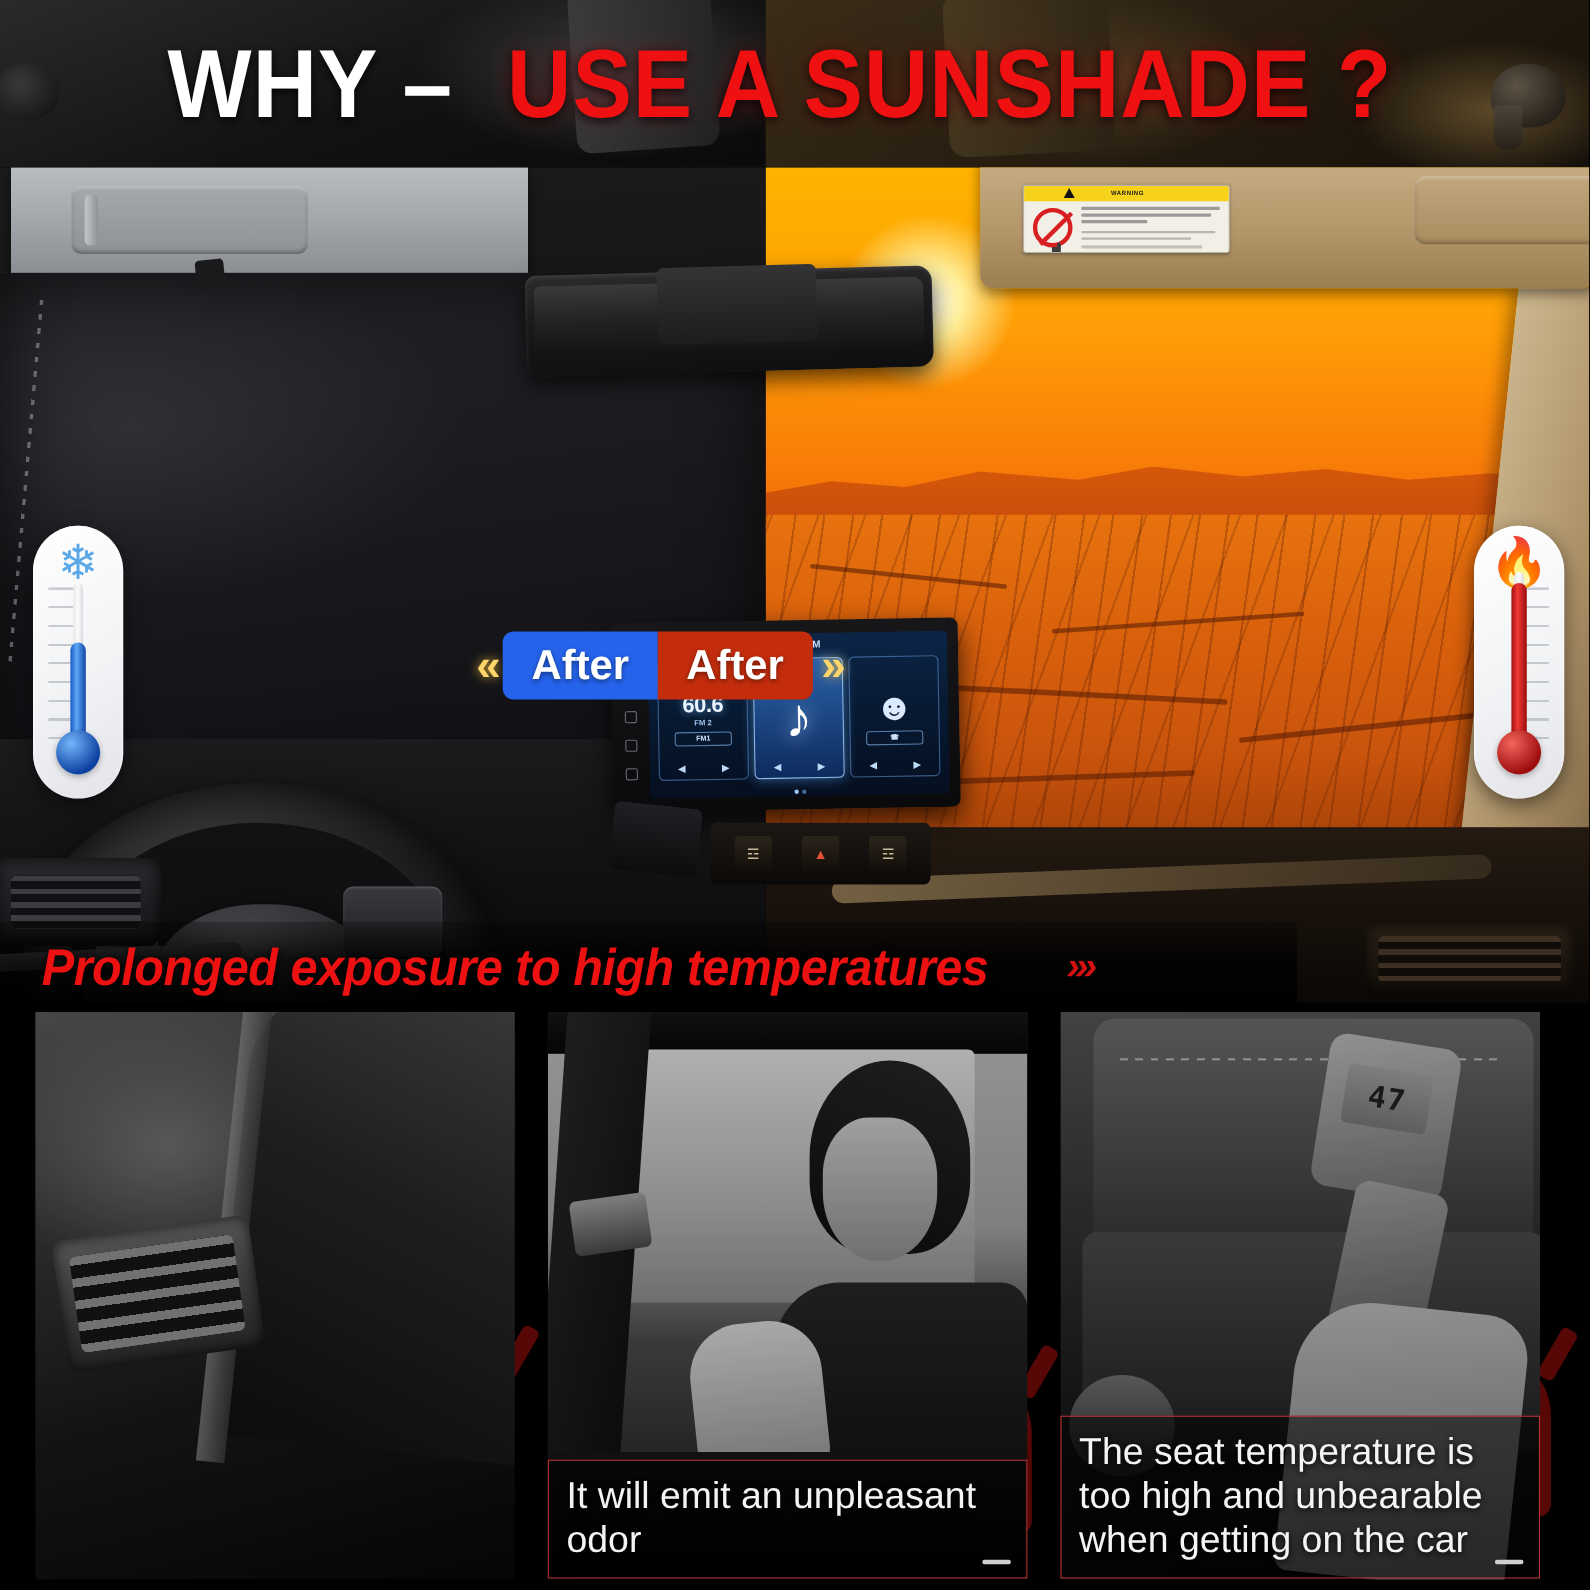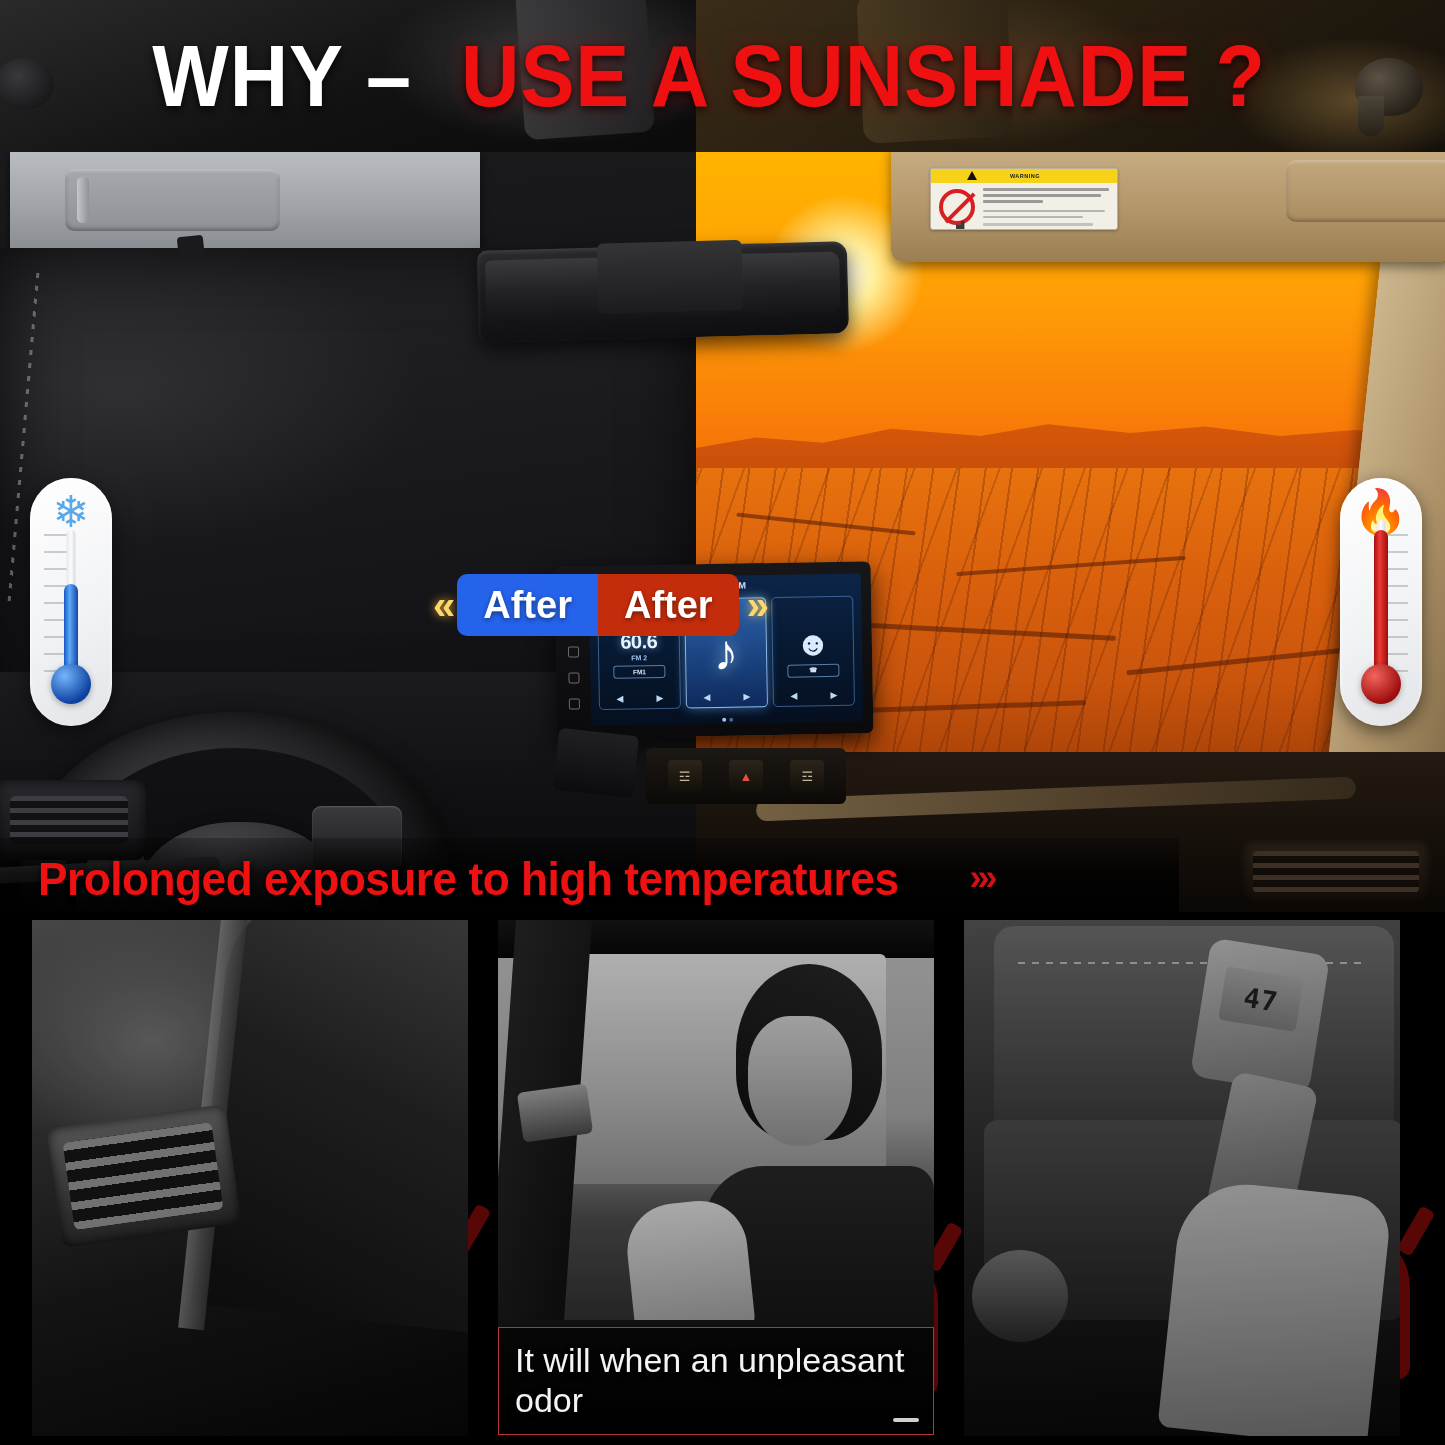--- a/index.html
+++ b/index.html
@@ -241,21 +241,21 @@
       text-shadow:0 0 10px rgba(255,200,60,.85); padding:0 8px; }
   .badge { height:62px; display:flex; align-items:center; justify-content:center;
       padding:0 26px; font-size:38px; font-weight:bold; color:#fff;
       text-shadow:0 2px 5px rgba(0,0,0,.45); }
   .badge-after  { background:#2563eb; border-radius:10px 0 0 10px; min-width:132px; }
   .badge-before { background:#c42d0c; border-radius:0 10px 10px 0; min-width:132px; }
 
   
   .redbar { position:absolute; left:0; top:838px; width:1179px; height:80px;
       background:linear-gradient(180deg, rgba(0,0,0,.25) 0%, rgba(0,0,0,.78) 45%, #000 100%);
-      display:flex; align-items:center; }
+      display:flex; align-items:center;font-style:italic; }
   .redbar-txt { margin-left:38px; color:#ee1111; font-size:47px; font-weight:bold;
       transform:scaleX(.94); transform-origin:left center; letter-spacing:-.5px;
       text-shadow:0 2px 8px rgba(0,0,0,.9); white-space:nowrap; }
   .redbar-chev { margin-left:16px; color:#d41010; font-size:36px; font-weight:bold;
       letter-spacing:-4px; }
 
   
   .panels { position:absolute; left:0; top:912px; width:1445px; height:533px; background:#000; }
   .hot-mark { position:absolute; width:180px; height:215px; opacity:.62; }
   .hm-dome { position:absolute; left:32px; bottom:0; width:116px; height:150px;
@@ -587,19 +587,23 @@
         <span class="ph3-gun-screen">
           <span class="ph3-reading">47</span>
         </span>
         <span class="ph3-gun-grip"></span>
         <span class="ph3-hand"></span>
         <span class="ph3-watch"></span>
       </div>
     </div>
 
     <div class="cap c2">
-      <div class="cap-txt">It will when an unpleasant odor</div>
+      <div class="cap-txt">It will emit an unpleasant odor</div>
       <span class="cap-dash"></span>
     </div>
+    <div class="cap c3">
+      <div class="cap-txt">The seat temperature is too high and unbearable when getting on the car</div>
+      <span class="cap-dash"></span>
+    </div>
 
   </div>
 
 </div>
 
 </body></html>

